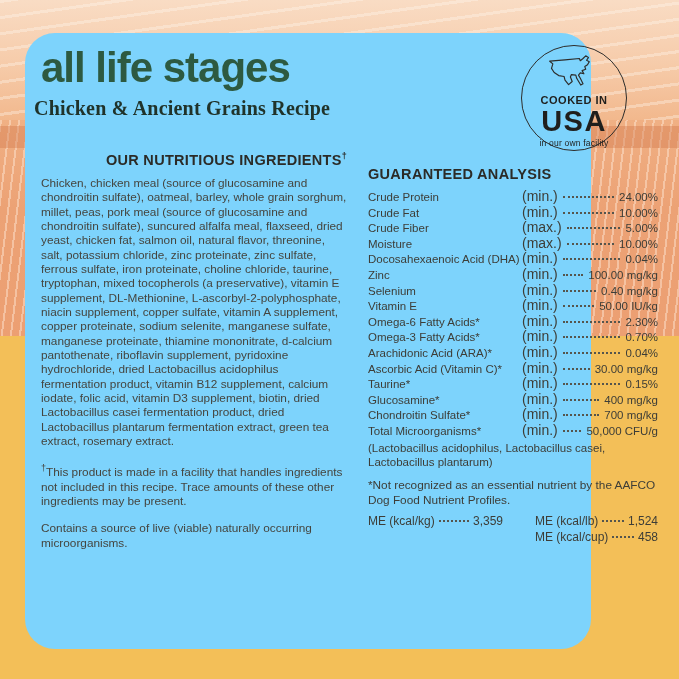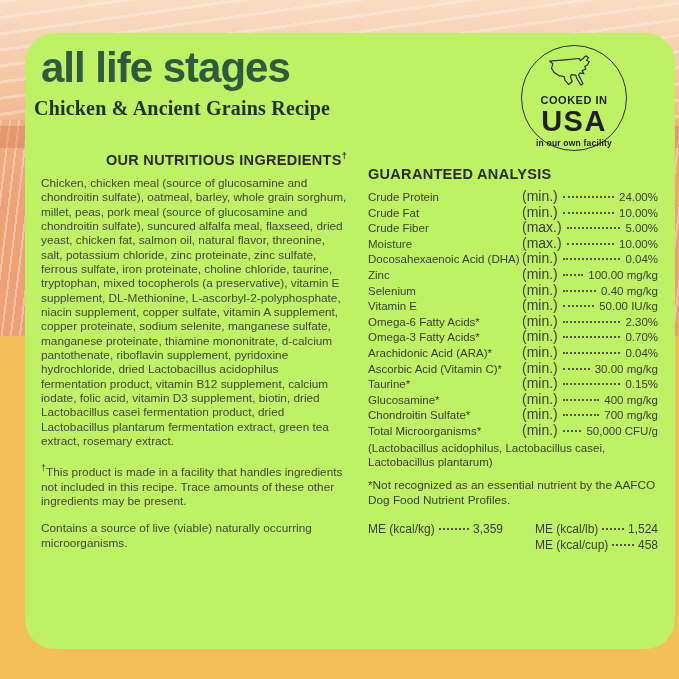--- a/index.html
+++ b/index.html
@@ -28,22 +28,22 @@
   .bg-treeline{
     position:absolute;left:0;top:126px;width:679px;height:22px;
     background:rgba(208,116,70,.38);
   }
   .bg-yellow{
     position:absolute;left:0;top:336px;width:679px;height:343px;
     background:#f3bf58;
   }
   
   .card{
-    position:absolute;left:25px;top:33px;width:650px;height:616px;
-    background:#bef264;border-radius:30px;
+    position:absolute;left:25px;top:33px;width:566px;height:616px;
+    background:#7dd3fc;border-radius:30px;
     color:#44443e;
   }
   .title{
     position:absolute;left:16px;top:14px;
     font-size:42px;font-weight:bold;letter-spacing:-1px;line-height:1;
     color:#2d5a41;
   }
   .subtitle{
     position:absolute;left:9px;top:64px;
     font-family:"Liberation Serif", serif;font-weight:bold;
@@ -51,21 +51,21 @@
   }
   
   .badge{
     position:absolute;left:496px;top:12px;width:106px;height:106px;
     border:1.5px solid #2d2d2b;border-radius:50%;
     text-align:center;color:#1f1f1d;box-sizing:border-box;
   }
   .badge svg{margin-top:8px;}
   .badge-line1{font-size:11px;font-weight:bold;letter-spacing:.5px;line-height:1;margin-top:1px;}
   .badge-line2{font-size:29px;font-weight:bold;letter-spacing:1.5px;line-height:1;margin-top:1px;}
-  .badge-line3{font-size:8.5px;font-weight:bold;letter-spacing:.2px;line-height:1;margin-top:3px;}
+  .badge-line3{font-size:8.5px;font-weight:normal;letter-spacing:.2px;line-height:1;margin-top:3px;}
   
   .sec-heading{
     font-size:14.5px;font-weight:bold;letter-spacing:.3px;color:#2b2b27;
   }
   sup.dagger{font-size:9px;vertical-align:super;}
   
   .col-left{position:absolute;left:16px;top:118px;width:306px;}
   .col-left .sec-heading{margin-bottom:8px;text-align:right;}
   .ing-body{font-size:11.8px;line-height:14.35px;color:#45453f;margin:0;}
   .ing-foot{font-size:11.8px;line-height:14.35px;color:#45453f;margin:13px 0 0 0;}
@@ -73,21 +73,21 @@
   .col-right{position:absolute;left:343px;top:133px;width:290px;}
   .col-right .sec-heading{margin-bottom:7px;}
   .ga-row{display:flex;align-items:baseline;font-size:11.5px;line-height:14.6px;color:#3d3d37;}
   .ga-name{flex:0 0 154px;white-space:nowrap;}
   .ga-qual{flex:0 0 34px;font-size:14px;white-space:nowrap;color:#3d3d37;}
   .ga-dots{flex:1 1 auto;border-bottom:2px dotted #55554d;margin:0 5px;transform:translateY(-3px);min-width:6px;}
   .ga-val{white-space:nowrap;text-align:center;}
   .ga-paren{font-size:11.5px;line-height:14.4px;margin-top:2px;color:#3d3d37;}
   .ga-foot{font-size:11.8px;line-height:14.4px;margin-top:9px;color:#3d3d37;}
   .cal-heading{margin-top:23px;font-size:15px;font-weight:bold;letter-spacing:.2px;color:#2b2b27;}
-  .cal-grid{display:flex;margin-top:15px;}
+  .cal-grid{display:flex;margin-top:7px;}
   .cal-col-left{flex:0 0 135px;margin-right:32px;}
   .cal-col-right{flex:1 1 auto;}
   .cal-row{display:flex;align-items:baseline;font-size:12px;line-height:15.5px;color:#3d3d37;}
   .cal-name{white-space:nowrap;}
   .cal-dots{flex:1 1 auto;border-bottom:2px dotted #55554d;margin:0 4px;transform:translateY(-3px);min-width:8px;}
   .cal-val{white-space:nowrap;}
 </style>
 </head>
 <body>
 

